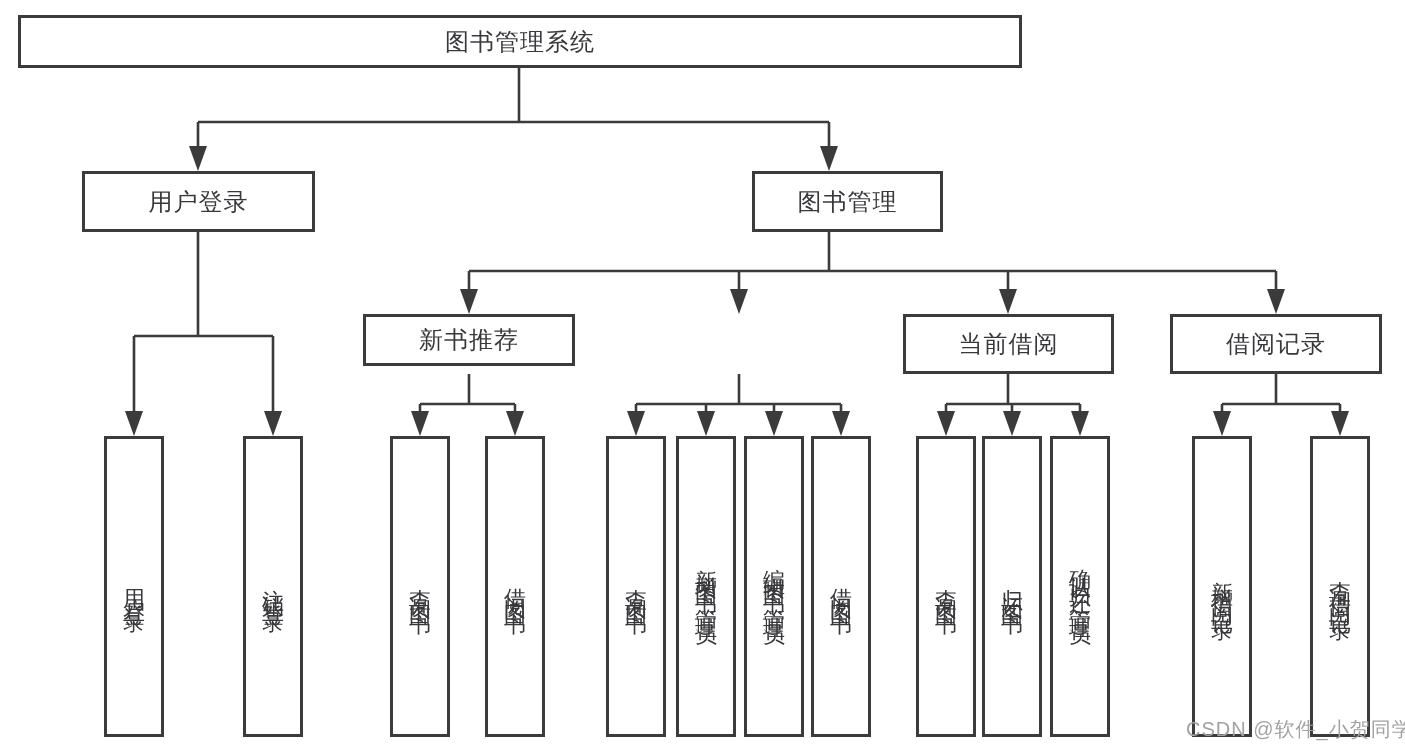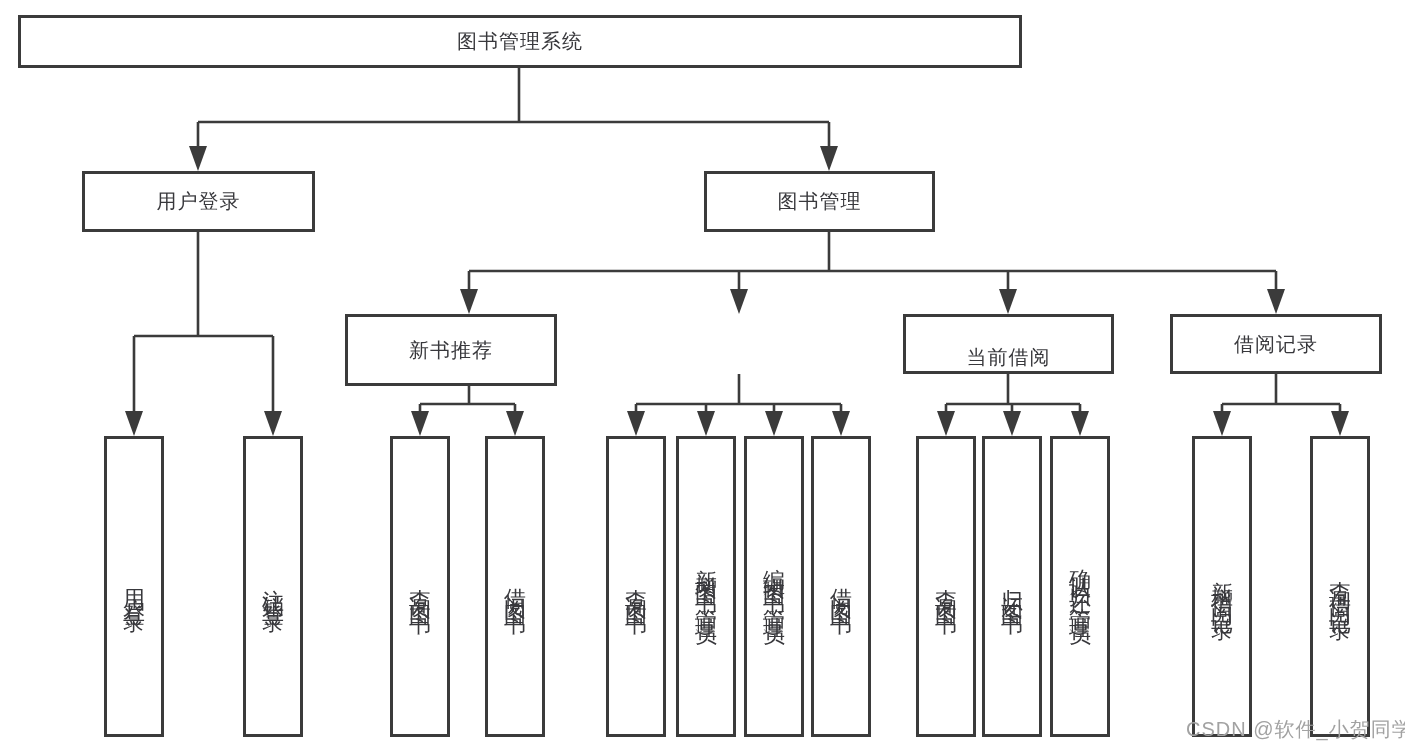--- a/index.html
+++ b/index.html
@@ -28,43 +28,43 @@
     position: absolute;
     box-sizing: border-box;
     border: 3px solid #3b3b3b;
     background: #ffffff;
     display: flex;
     align-items: center;
     justify-content: center;
     text-align: center;
   }
   .node .h-label {
-    font-size: 20px;
+    font-size: 24px;
     letter-spacing: 1px;
     color: #38383c;
     white-space: nowrap;
   }
   .node .v-label {
     writing-mode: vertical-rl;
     text-orientation: mixed;
     font-size: 22px;
     letter-spacing: 8px;
     line-height: 1;
     color: #38383c;
     white-space: nowrap;
   }
   
   .n-root { left: 18px;  top: 15px;  width: 1004px; height: 53px; }
   
   .n-l2a  { left: 82px;  top: 171px; width: 233px;  height: 61px; }
-  .n-l2b  { left: 704px; top: 171px; width: 231px;  height: 61px; }
+  .n-l2b  { left: 752px; top: 171px; width: 191px;  height: 61px; }
   
-  .n-m0 { left: 345px;  top: 314px; width: 212px; height: 72px; align-items: center; }
+  .n-m0 { left: 363px;  top: 314px; width: 212px; height: 52px; align-items: center; }
   .n-m1 { left: 633px;  top: 314px; width: 212px; height: 60px; }
-  .n-m2 { left: 903px;  top: 314px; width: 211px; height: 60px; align-items: flex-end; }
+  .n-m2 { left: 903px;  top: 314px; width: 211px; height: 60px; }
   .n-m3 { left: 1170px; top: 314px; width: 212px; height: 60px; }
   
   .leaf { top: 436px; width: 60px; height: 301px; }
   .n-f0  { left: 104px;  }
   .n-f1  { left: 243px;  }
   .n-f2  { left: 390px;  }
   .n-f3  { left: 485px;  }
   .n-f4  { left: 606px;  }
   .n-f5  { left: 676px;  }
   .n-f6  { left: 744px;  }

